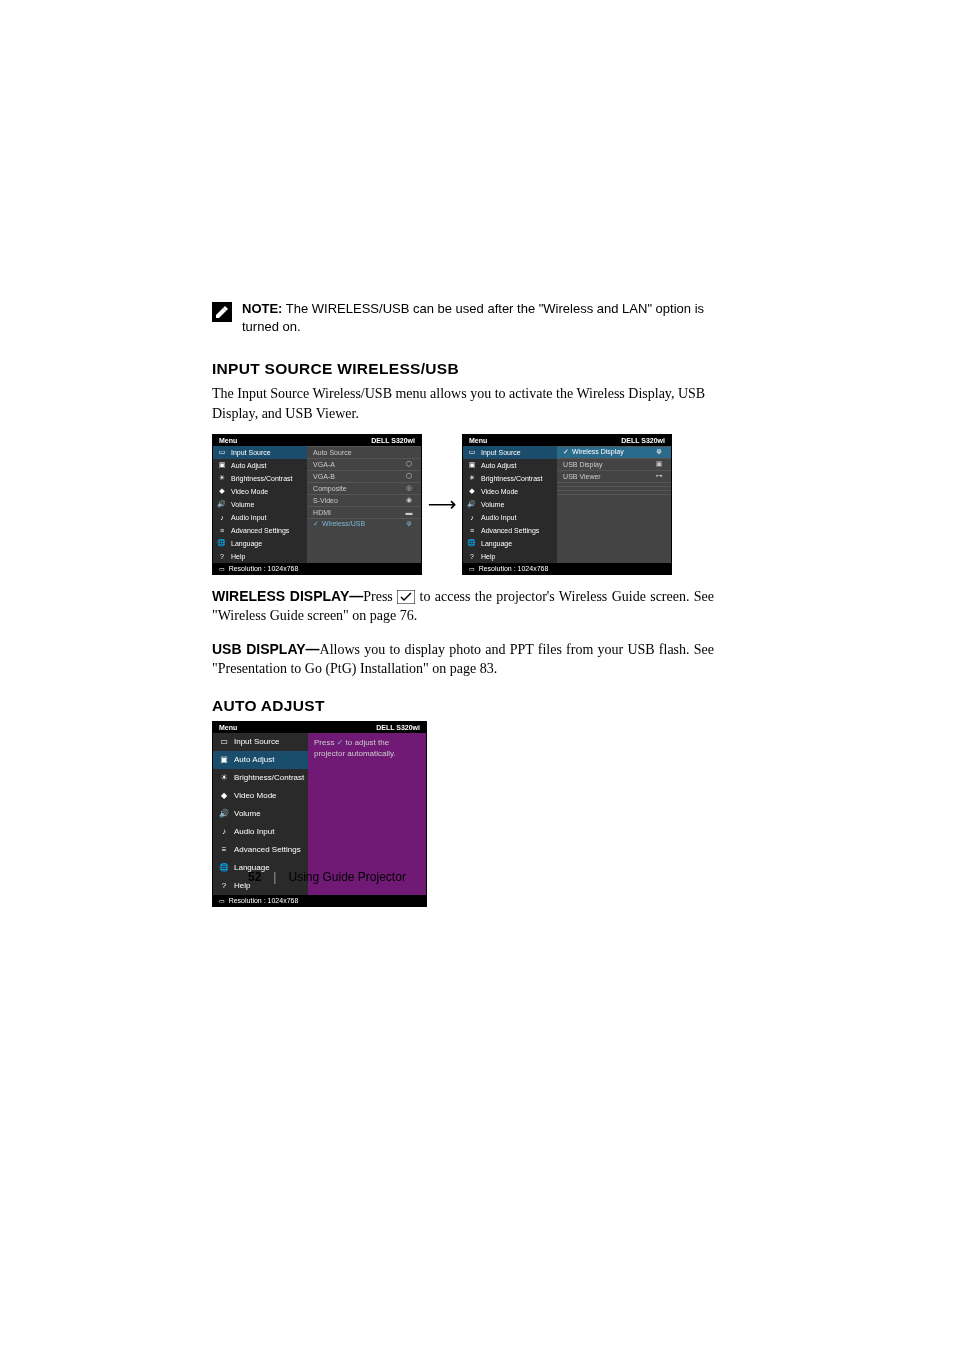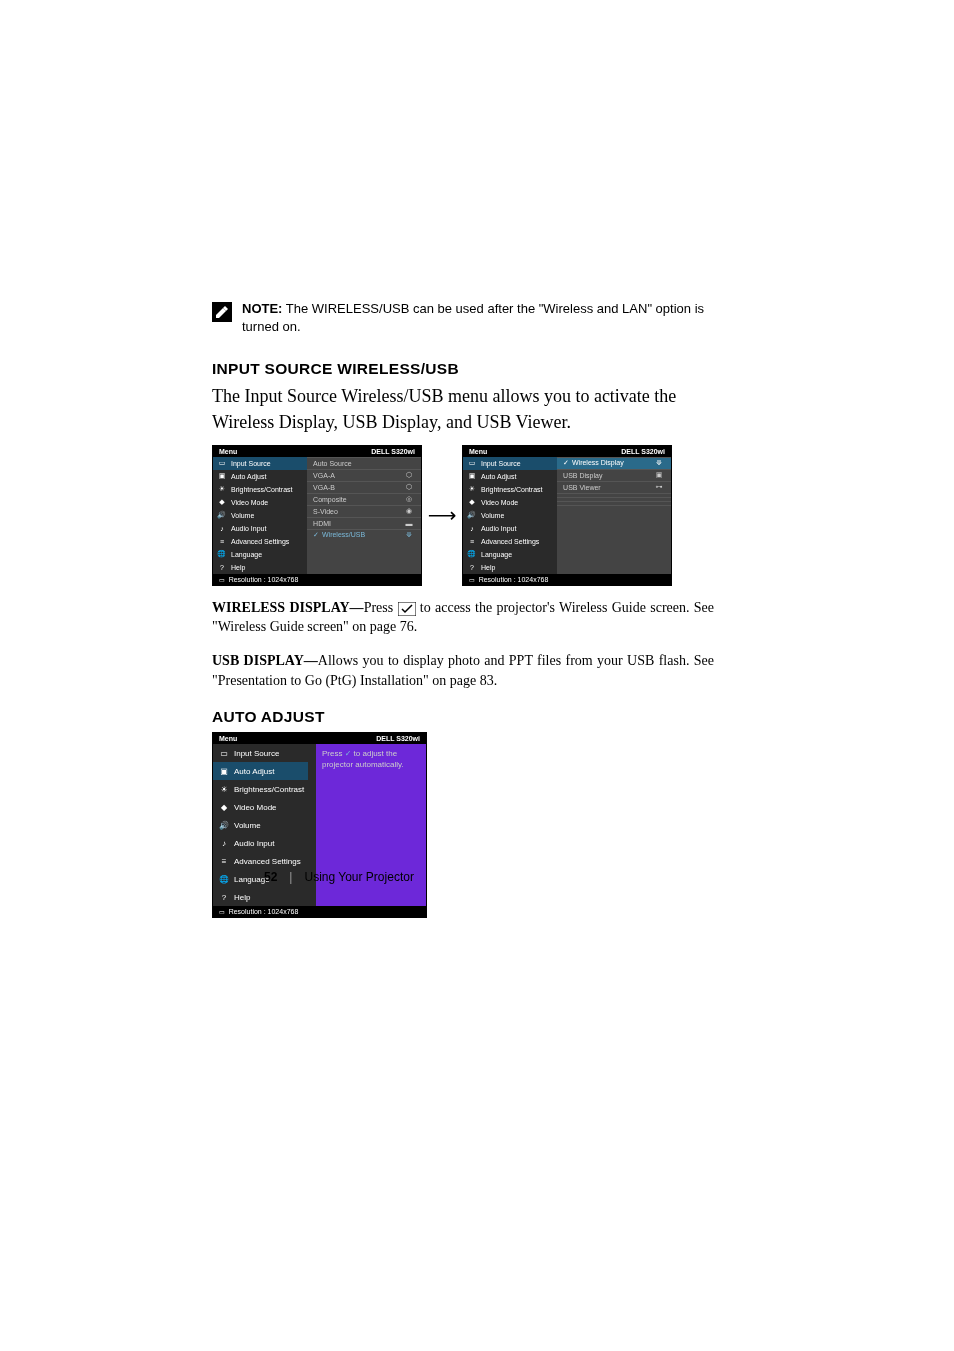--- a/index.html
+++ b/index.html
@@ -3,47 +3,47 @@
 <meta charset="utf-8">
 <style>
   * { margin: 0; padding: 0; box-sizing: border-box; }
   body { font-family: Arial, Helvetica, sans-serif; background: #fff; color: #000; width: 954px; }
   .page { padding: 300px 240px 60px 212px; position: relative; height: 949px; }
   .note-block { display: flex; align-items: flex-start; margin-bottom: 24px; }
   .note-icon { width: 20px; height: 20px; margin-right: 10px; margin-top: 2px; flex-shrink: 0; }
   .note-text { font-family: Arial, sans-serif; font-size: 13px; line-height: 1.4; color: #000; }
   .note-bold { font-weight: bold; }
   .section-heading { font-family: Arial, sans-serif; font-weight: bold; font-size: 15.5px; margin-bottom: 6px; margin-top: 22px; letter-spacing: 0.3px; }
-  .body-serif { font-family: Georgia, 'Times New Roman', serif; font-size: 18px; line-height: 1.4; margin-bottom: 10px; }
+  .body-serif { font-family: Georgia, 'Times New Roman', serif; font-size: 14px; line-height: 1.4; margin-bottom: 10px; }
   .menu-row { display: flex; align-items: center; margin-bottom: 12px; margin-top: 6px; }
   .menu-box { background: #2a2a2a; border: 1px solid #000; font-family: Arial, sans-serif; }
   .menu-header { display: flex; justify-content: space-between; background: #000; color: #fff; font-size: 7px; padding: 2px 6px; font-weight: bold; }
   .menu-body { display: flex; }
   .menu-left { width: 95px; background: #2a2a2a; }
   .menu-item { display: flex; align-items: center; padding: 1.5px 4px; font-size: 7px; color: #fff; }
   .menu-item .mi-icon { width: 10px; height: 10px; margin-right: 4px; display: inline-flex; align-items: center; justify-content: center; flex-shrink: 0; }
   .menu-item.selected { background: #1a4d6b; }
   .menu-right { width: 115px; background: #444; }
   .menu-option { display: flex; align-items: center; justify-content: space-between; padding: 1.5px 6px; font-size: 7px; color: #ccc; border-top: 1px solid #555; }
   .menu-option.selected { color: #7ab8d8; }
   .menu-option.selected-blue { background: #2a6a8a; color: #fff; }
   .opt-icon { width: 12px; height: 8px; display: inline-flex; align-items: center; justify-content: center; }
   .check { color: #7ab8d8; font-size: 7px; margin-right: 3px; }
   .menu-footer { background: #000; color: #fff; font-size: 7px; padding: 2px 6px; display: flex; align-items: center; }
   .footer-icon { font-size: 6px; margin-right: 4px; }
   .arrow-between { width: 40px; display: flex; align-items: center; justify-content: center; font-size: 20px; }
   .def-para { font-family: Georgia, 'Times New Roman', serif; font-size: 14px; line-height: 1.4; margin-bottom: 14px; text-align: justify; }
-  .def-label { font-variant: small-caps; font-weight: bold; font-family: Liberation Serif, serif; font-size: 14px; }
+  .def-label { font-variant: small-caps; font-weight: bold; font-family: Liberation Sans, sans-serif; font-size: 14px; }
   .inline-icon { display: inline-block; width: 18px; height: 14px; vertical-align: middle; }
-  .page-footer { position: absolute; bottom: 65px; left: 264px; font-size: 12px; display: flex; align-items: flex-start; }
+  .page-footer { position: absolute; bottom: 65px; left: 248px; font-size: 12px; display: flex; align-items: flex-start; }
   .page-num { font-weight: bold; margin-right: 12px; }
   .footer-divider { color: #999; margin-right: 12px; }
   .menu-box.large { width: 215px; }
   .menu-box.large .menu-left { width: 95px; }
-  .menu-box.large .menu-right { width: 120px; background: #6d28d9; margin-left: 8px; }
+  .menu-box.large .menu-right { width: 120px; background: #701a75; }
   .menu-box.large .menu-item { font-size: 8px; padding: 3px 5px; }
   .menu-box.large .mi-icon { width: 12px; height: 12px; }
   .auto-text { color: #ccc; font-size: 8px; padding: 4px 6px; line-height: 1.4; }
   .auto-check { color: #7ab8d8; }
 </style>
 </head>
 <body>
 
 <div class="page">
 
@@ -290,15 +290,15 @@
     </div>
     <div class="menu-footer">
         <span class="footer-icon">▭</span>
         <span>Resolution : 1024x768</span>
       </div>
   </div>
 
   <div class="page-footer">
     <span class="page-num">52</span>
     <span class="footer-divider">|</span>
-    <span>Using Your Projector</span>
+    <span>Using Guide Projector</span>
   </div>
 </div>
 
 </body></html>

